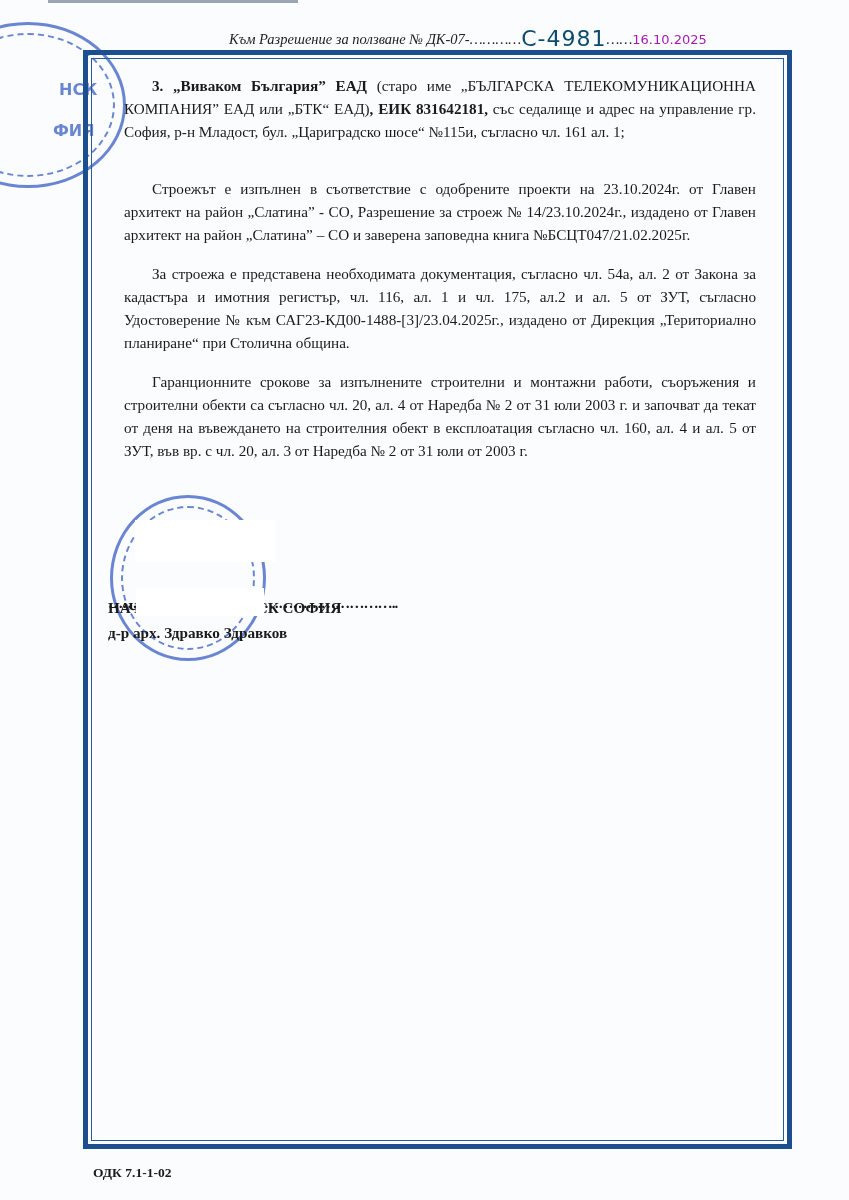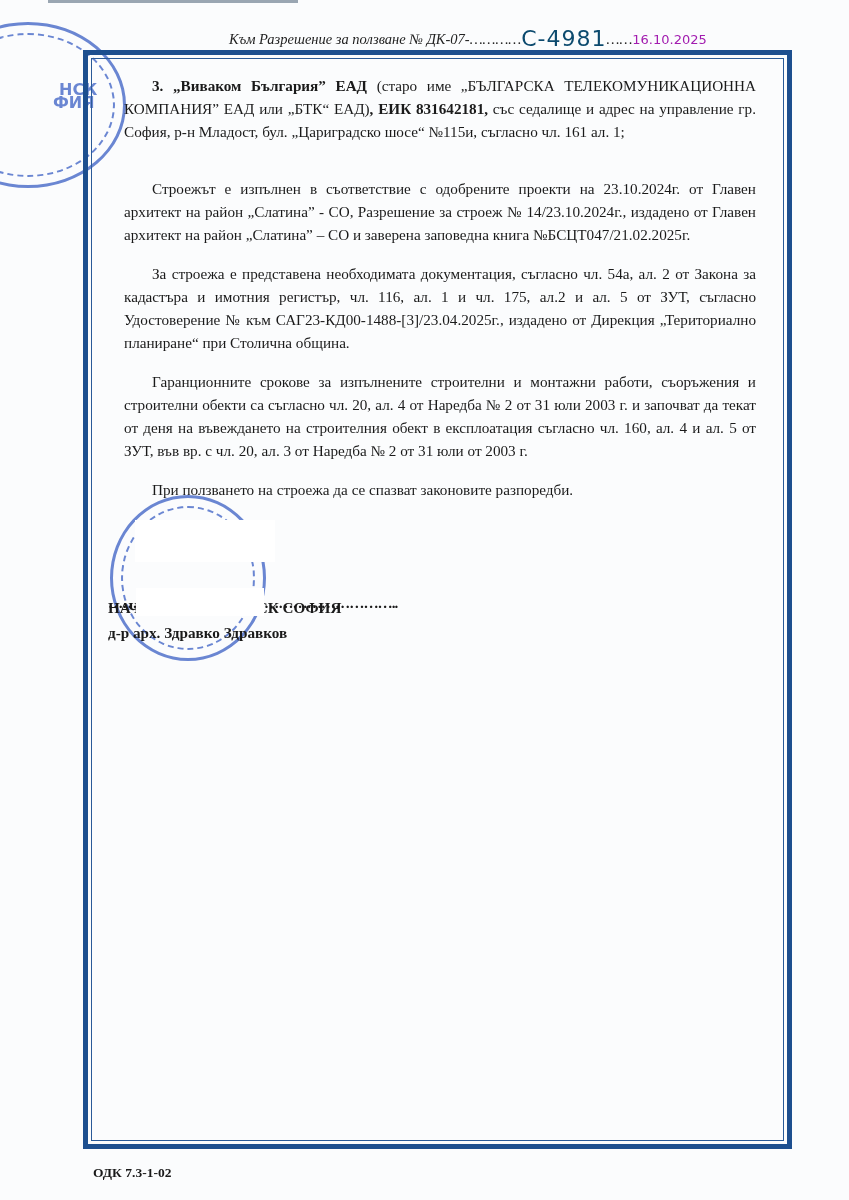--- a/index.html
+++ b/index.html
@@ -44,42 +44,41 @@
 
 <div class="topstrip"></div>
 
 <div class="header-line">
   <span>Към Разрешение за ползване № ДК-07-</span><span>…………</span><span class="hand">С-4981</span><span>……</span><span class="date">16.10.2025</span>
 </div>
 
 <div class="stamp" style="left:-70px; top:22px; width:190px; height:160px;">
   <div class="ring"></div>
   <div class="label" style="left:78px; top:55px; font-size:16px;">НСК</div>
-  <div class="label" style="left:72px; top:68px; font-size:16px;">ФИЯ</div>
+  <div class="label" style="left:72px; top:96px; font-size:16px;">ФИЯ</div>
 </div>
 
 <div class="frame">
   <div class="frame-inner"></div>
 </div>
 
 <div class="content">
   <p>
     <b>3.</b>
     <b>„Виваком България” ЕАД</b><span> (старо име „БЪЛГАРСКА ТЕЛЕКОМУНИКАЦИОННА КОМПАНИЯ” ЕАД или „БТК“ ЕАД)</span><b>, ЕИК 831642181,</b><span> със седалище и адрес на управление гр. София, р-н Младост, бул. „Цариградско шосе“ №115и, съгласно чл. 161 ал. 1;</span>
   </p>
   <p class="gap" style="margin-top:34px;">Строежът е изпълнен в съответствие с одобрените проекти на 23.10.2024г. от Главен архитект на район „Слатина” - СО, Разрешение за строеж № 14/23.10.2024г., издадено от Главен архитект на район „Слатина” – СО и заверена заповедна книга №БСЦТ047/21.02.2025г.</p>
   <p>За строежа е представена необходимата документация, съгласно чл. 54а, ал. 2 от Закона за кадастъра и имотния регистър, чл. 116, ал. 1 и чл. 175, ал.2 и ал. 5 от ЗУТ, съгласно Удостоверение № към САГ23-КД00-1488-[3]/23.04.2025г., издадено от Дирекция „Териториално планиране“ при Столична община.</p>
   <p>Гаранционните срокове за изпълнените строителни и монтажни работи, съоръжения и строителни обекти са съгласно чл. 20, ал. 4 от Наредба № 2 от 31 юли 2003 г. и започват да текат от деня на въвеждането на строителния обект в експлоатация съгласно чл. 160, ал. 4 и ал. 5 от ЗУТ, във вр. с чл. 20, ал. 3 от Наредба № 2 от 31 юли от 2003 г.</p>
-  <p>При ползването на строежа да се спазват законовите разпоредби.</p>
 </div>
 
 <div class="stamp" style="left:110px; top:495px; width:150px; height:160px;">
   <div class="ring"></div>
 </div>
 
 <div class="sig" style="top:567px;margin-top:32px;">НАЧАЛНИК НА РДНСК СОФИЯ</div>
 <div class="sig" style="top:594px; letter-spacing:-1px;">……………………………………………………..</div>
 <div class="sig" style="top:624px;">д-р арх. Здравко Здравков</div>
 
 <div class="redact" style="left:135px; top:520px; width:140px; height:42px;"></div>
 <div class="redact" style="left:136px; top:588px; width:128px; height:28px;"></div>
 
-<div class="footer">ОДК 7.3-1-02</div>
+<div class="footer">ОДК 7.1-1-02</div>
 
 </body></html>

